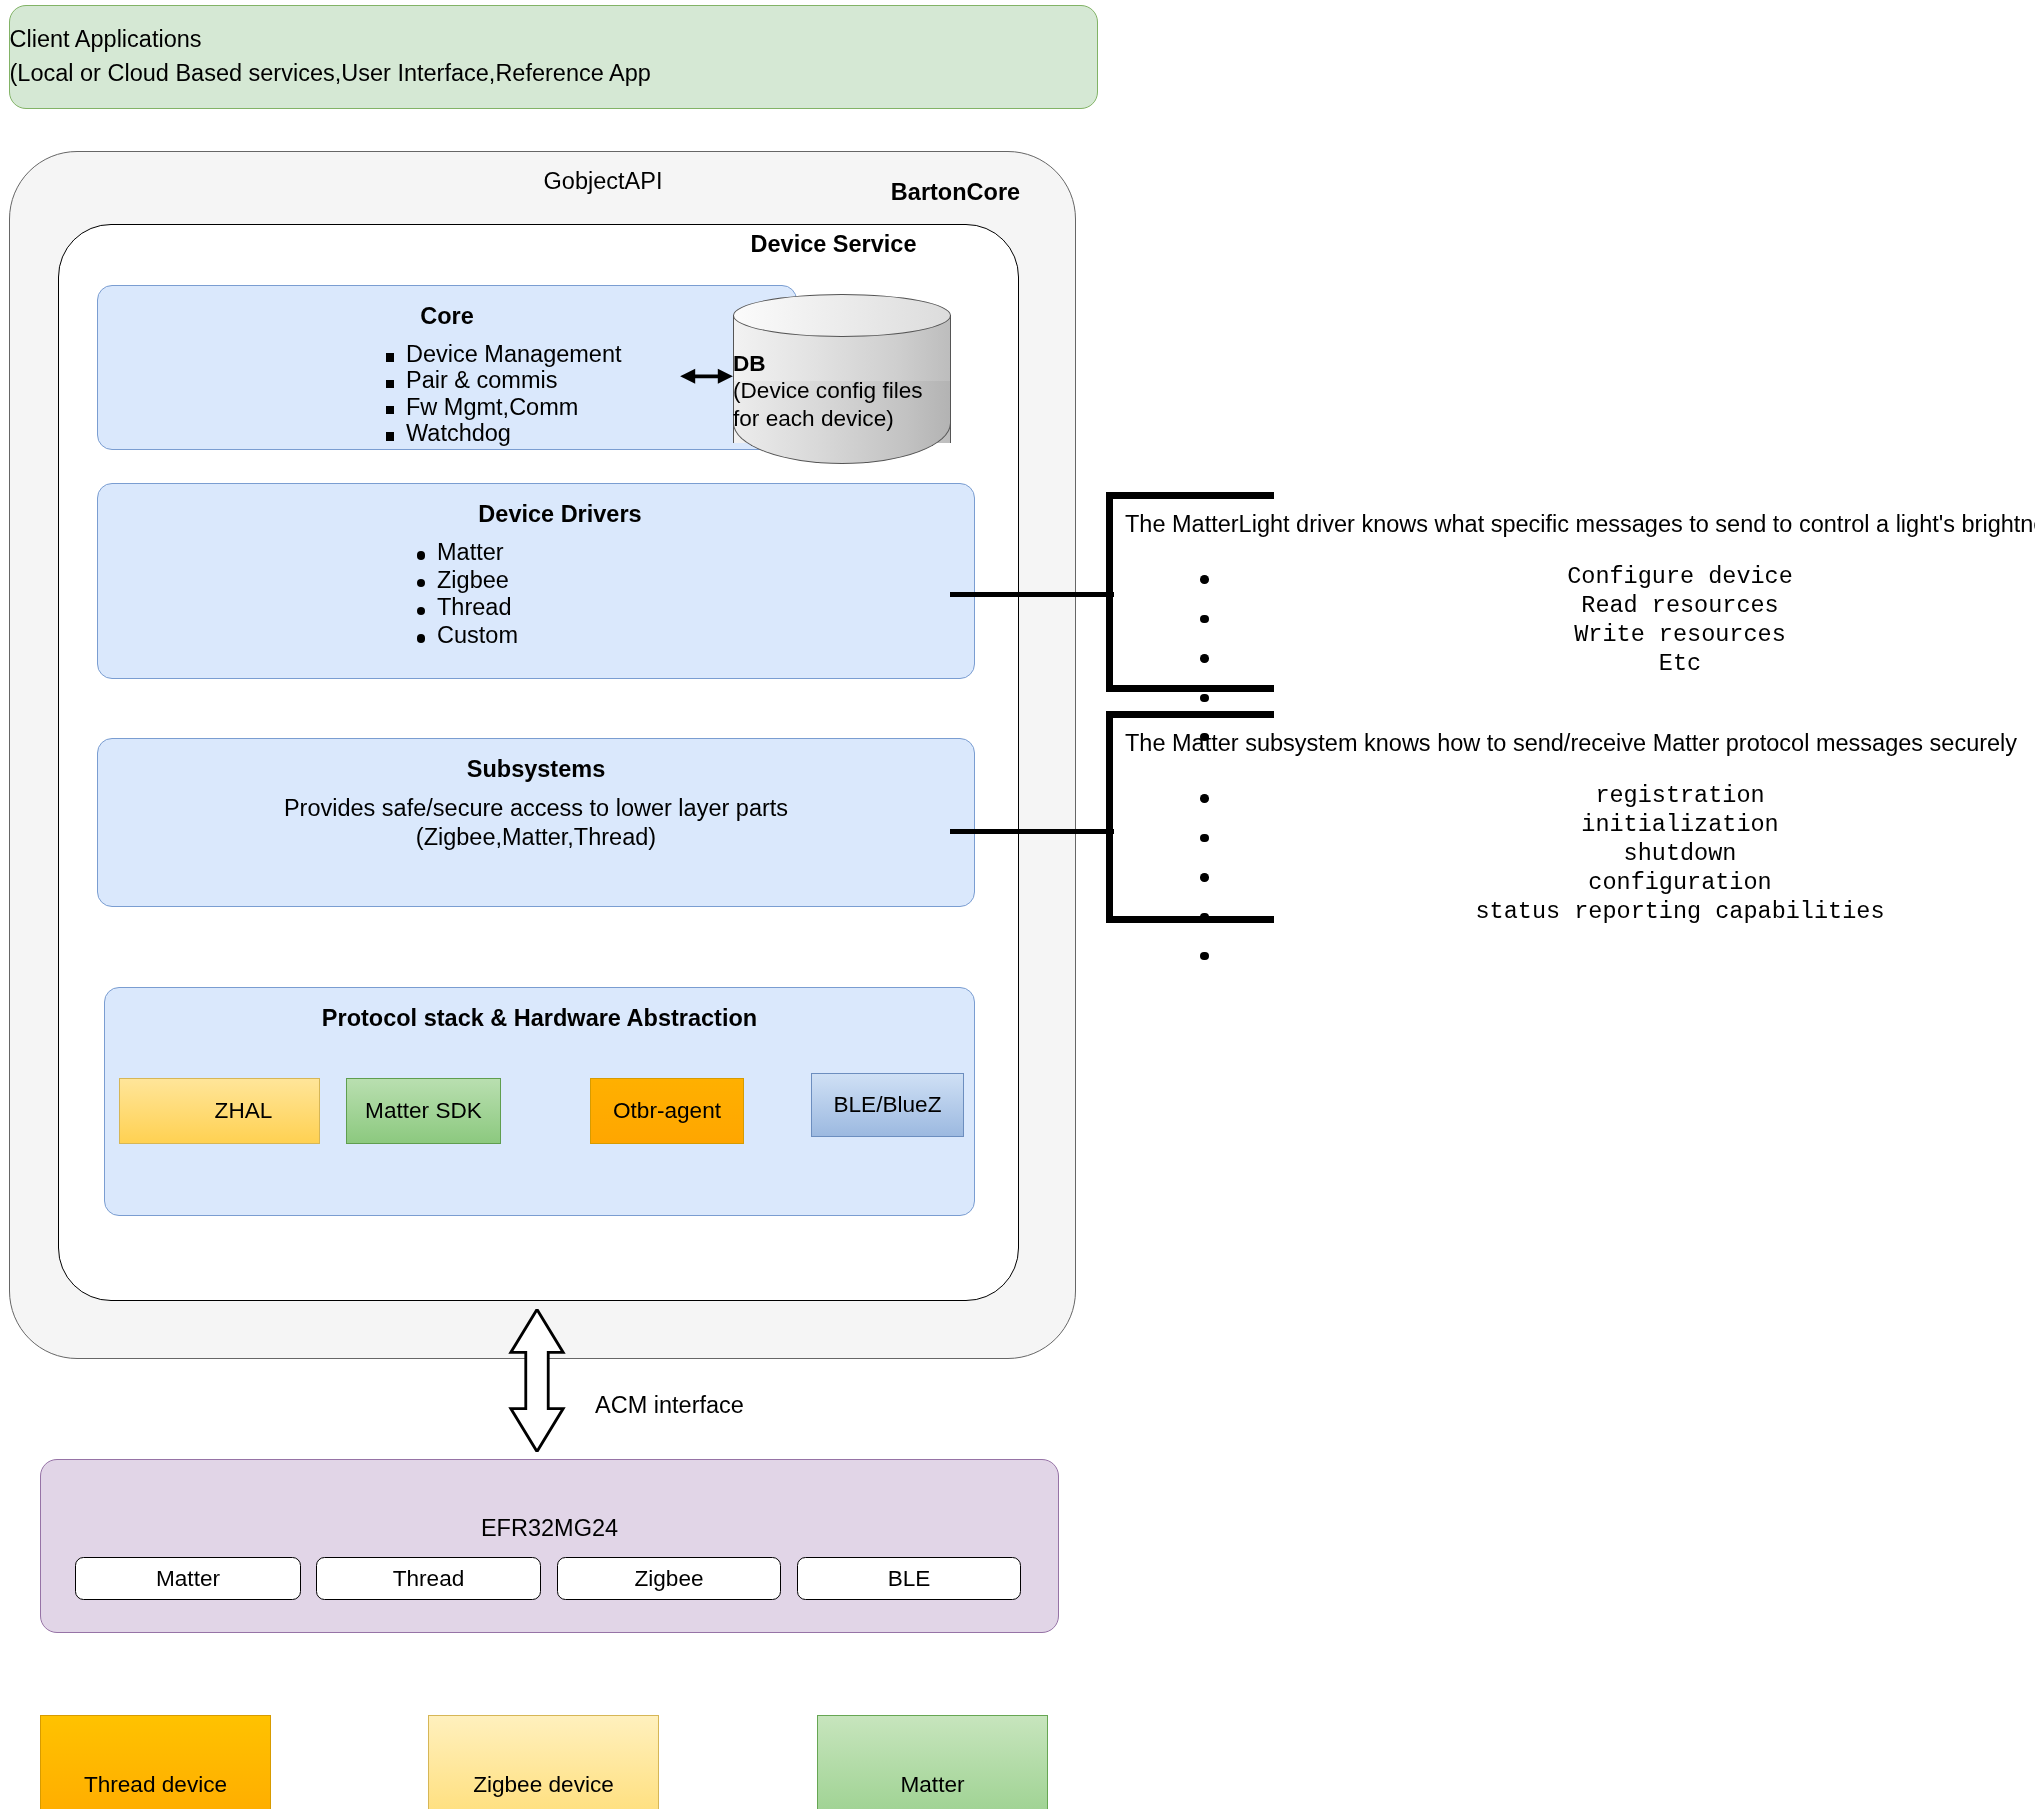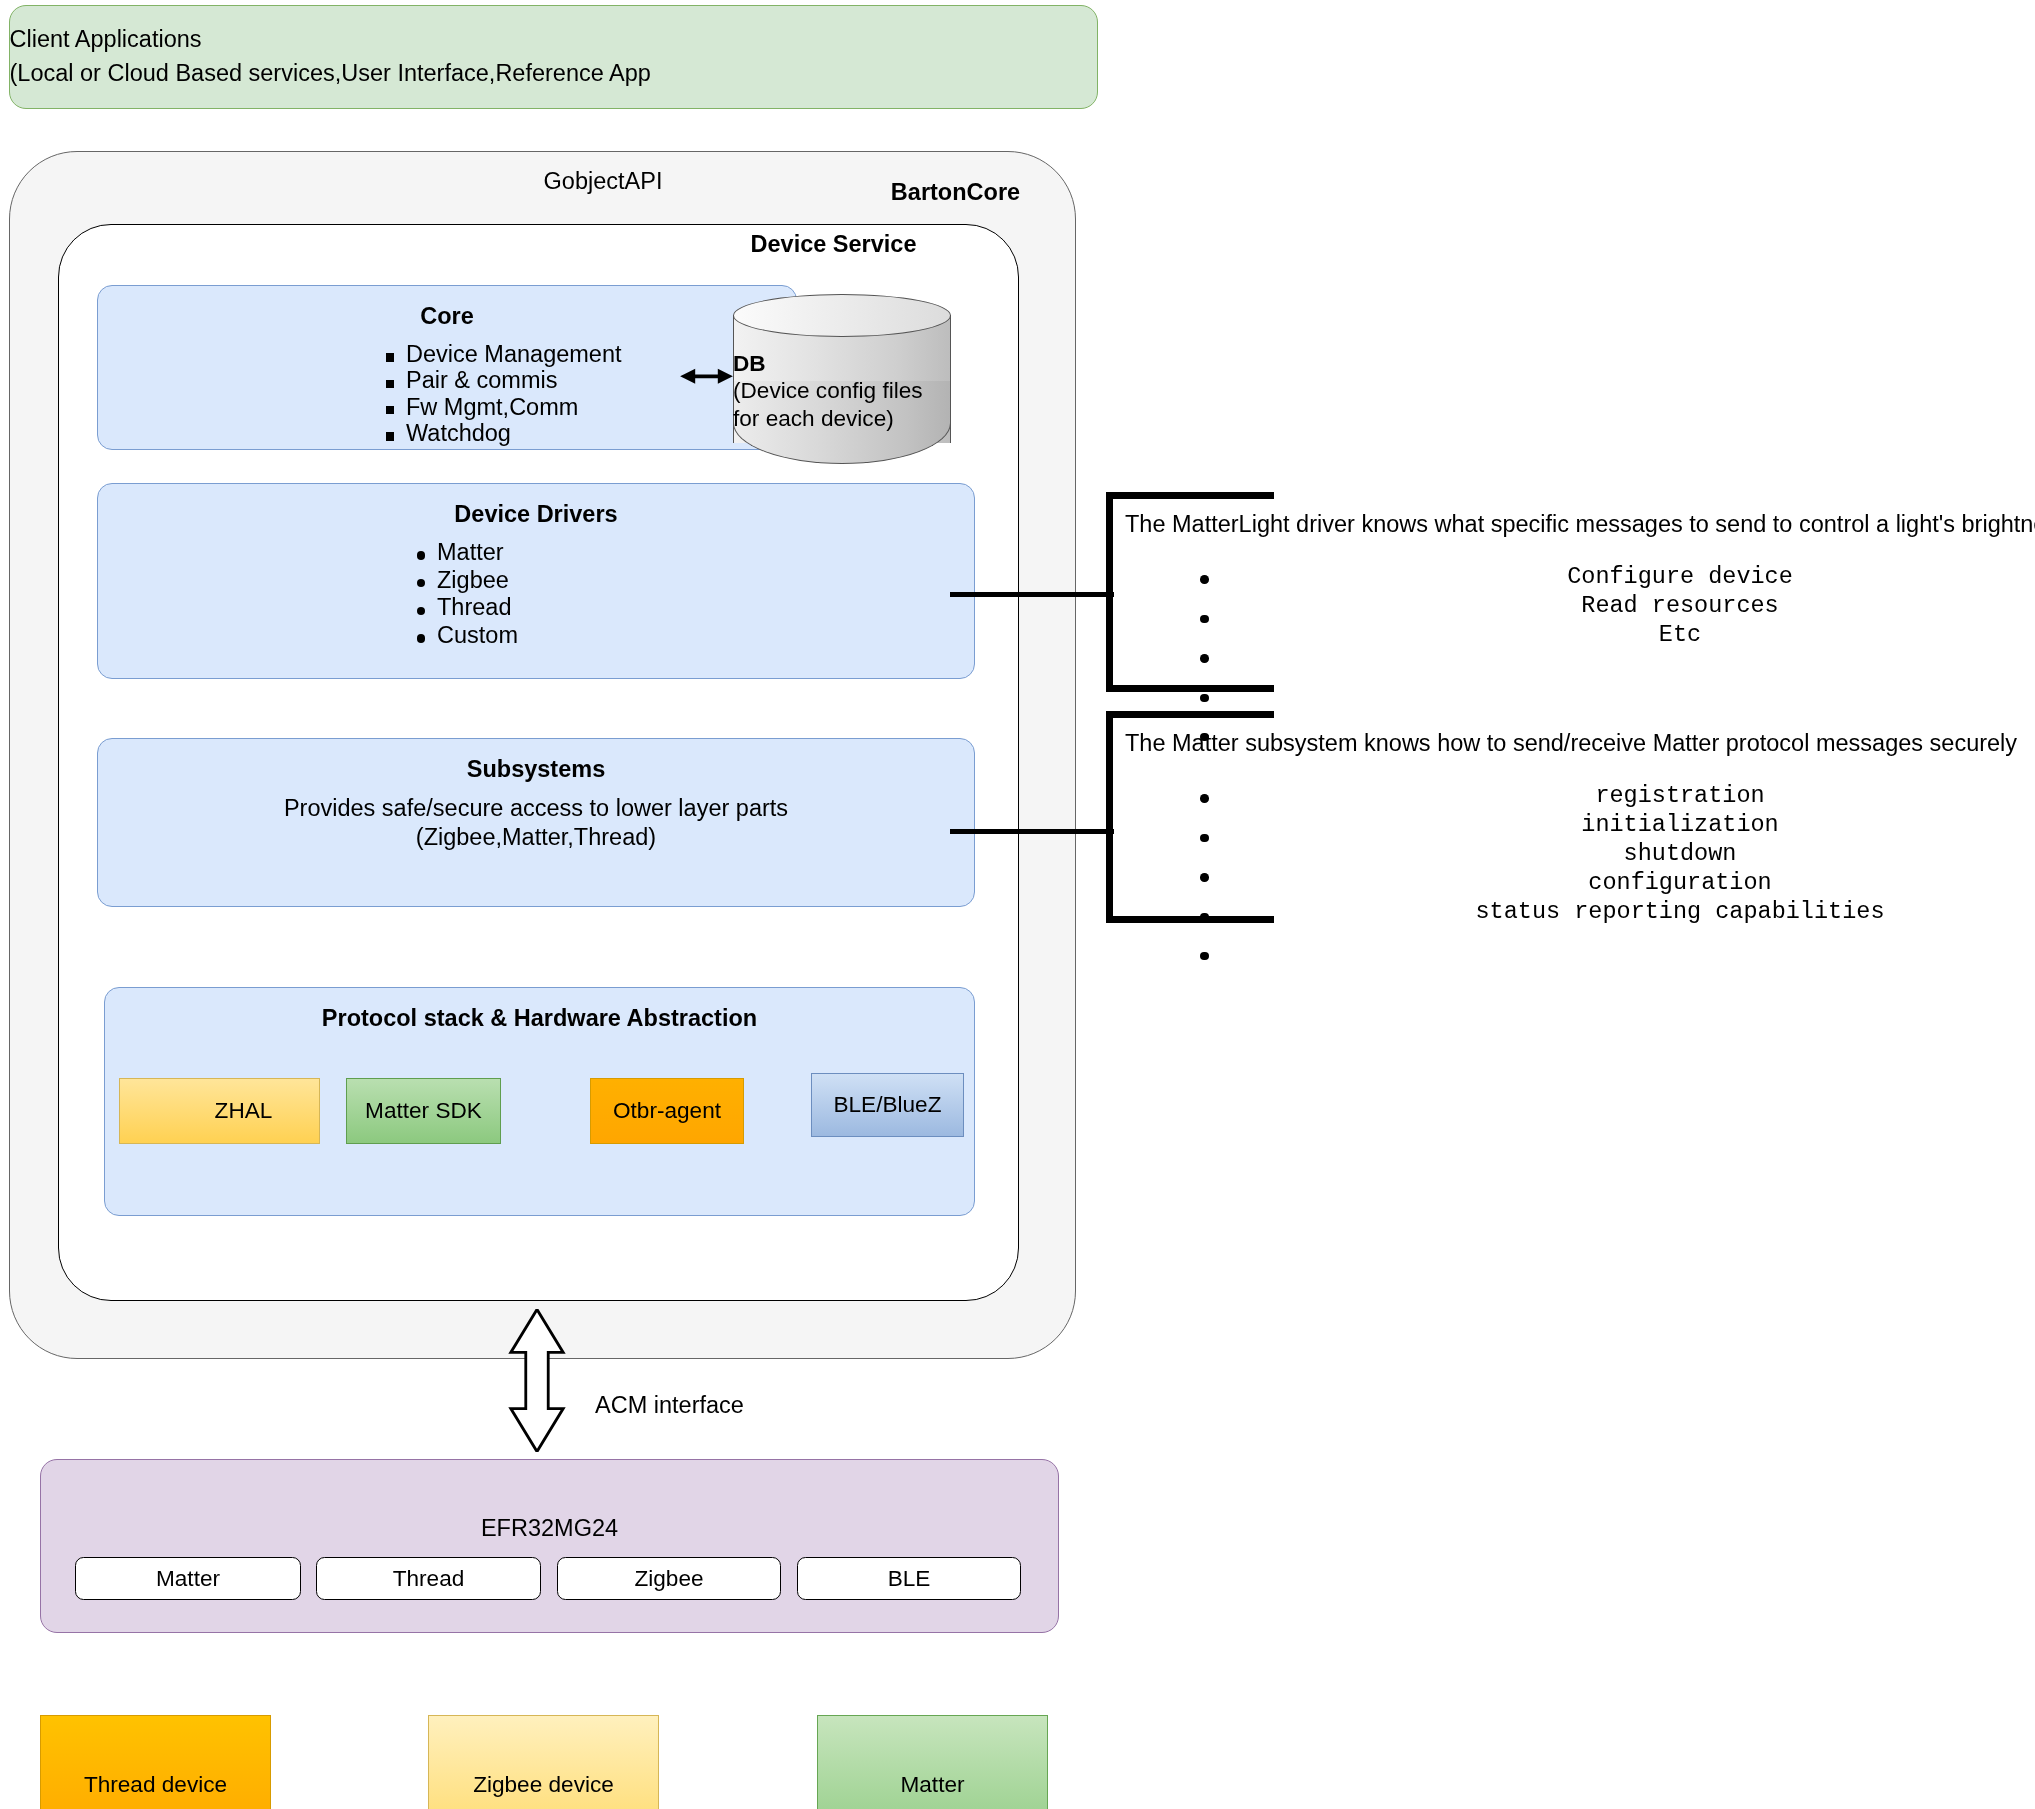--- a/index.html
+++ b/index.html
@@ -60,21 +60,21 @@
     background:linear-gradient(to right,#fbfbfb,#eaeaea 55%,#dcdcdc);
     border:1.9px solid #555;border-radius:109px/21.7px;
   }
   #db-text{left:0;top:45px;width:218px;height:104px;flex-direction:column;font-size:22.6px;line-height:1.22;}
   #db-name{font-weight:bold;}
 
   
   #core-db-arrow{left:680px;top:365px;width:53px;height:22.6px;}
 
   #drivers-box{left:97px;top:483px;width:878px;height:196px;}
-  #drivers-title{top:17px;}
+  #drivers-title{top:17px;padding-left:24px;}
   #drivers-list{position:absolute;left:311px;top:55px;margin:0;padding:0;list-style:none;font-size:23.5px;line-height:1.18;}
   #drivers-list li{position:relative;padding-left:28px;white-space:nowrap;}
   #drivers-list li::before{content:"";position:absolute;left:7.5px;top:12.2px;width:8.5px;height:8.5px;border-radius:50%;background:#000;}
 
   #subsystems-box{left:97px;top:738px;width:878px;height:169px;}
   #subsystems-title{top:17px;}
   #subsystems-desc{position:absolute;left:0;top:55px;width:100%;text-align:center;font-size:23.5px;line-height:1.24;}
 
   #protocol-box{left:104px;top:987px;width:871px;height:229px;}
   #protocol-title{top:17px;}
@@ -226,20 +226,21 @@
     <ul class="callout-bullets">
       <li></li>
       <li></li>
       <li></li>
       <li></li>
       <li></li>
     </ul>
     <div class="callout-items">
       <div>Configure device</div>
       <div>Read resources</div>
+      <div>Write resources</div>
       <div>Etc</div>
     </div>
   </div>
 
   <div id="leader-subsystem" class="leader"></div>
   <div id="callout-subsystem" class="callout">
     <div class="bracket">
       <div class="vline"></div>
       <div class="hline htop"></div>
       <div class="hline hbot"></div>

